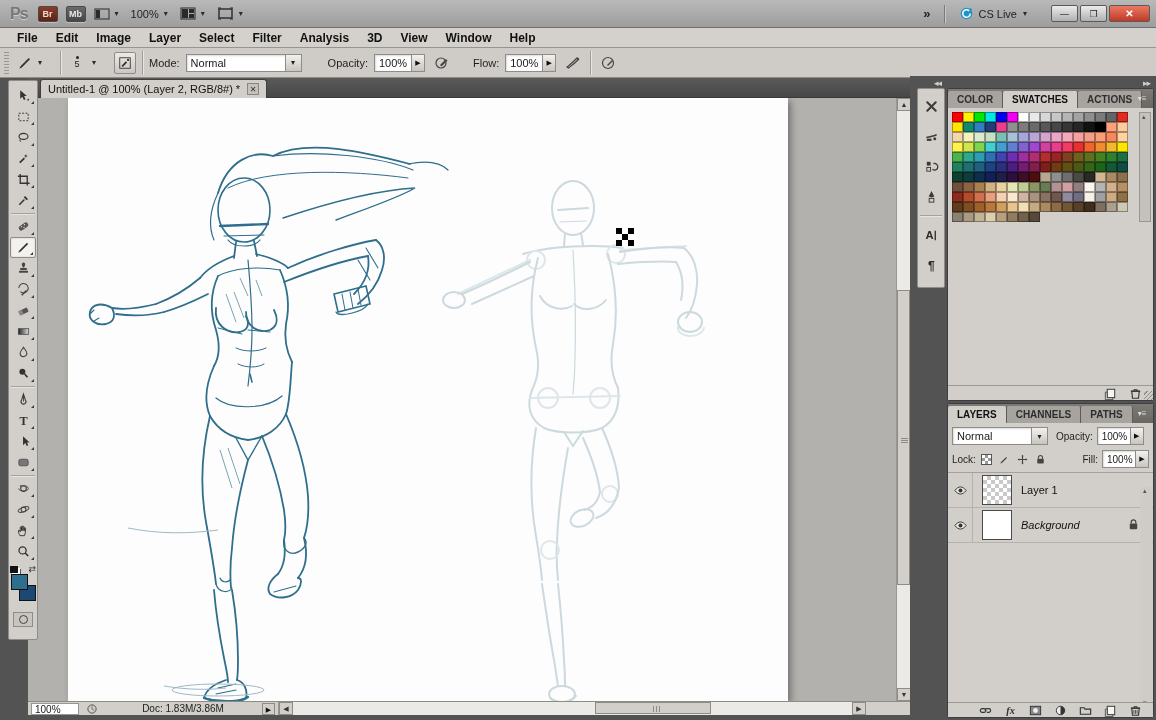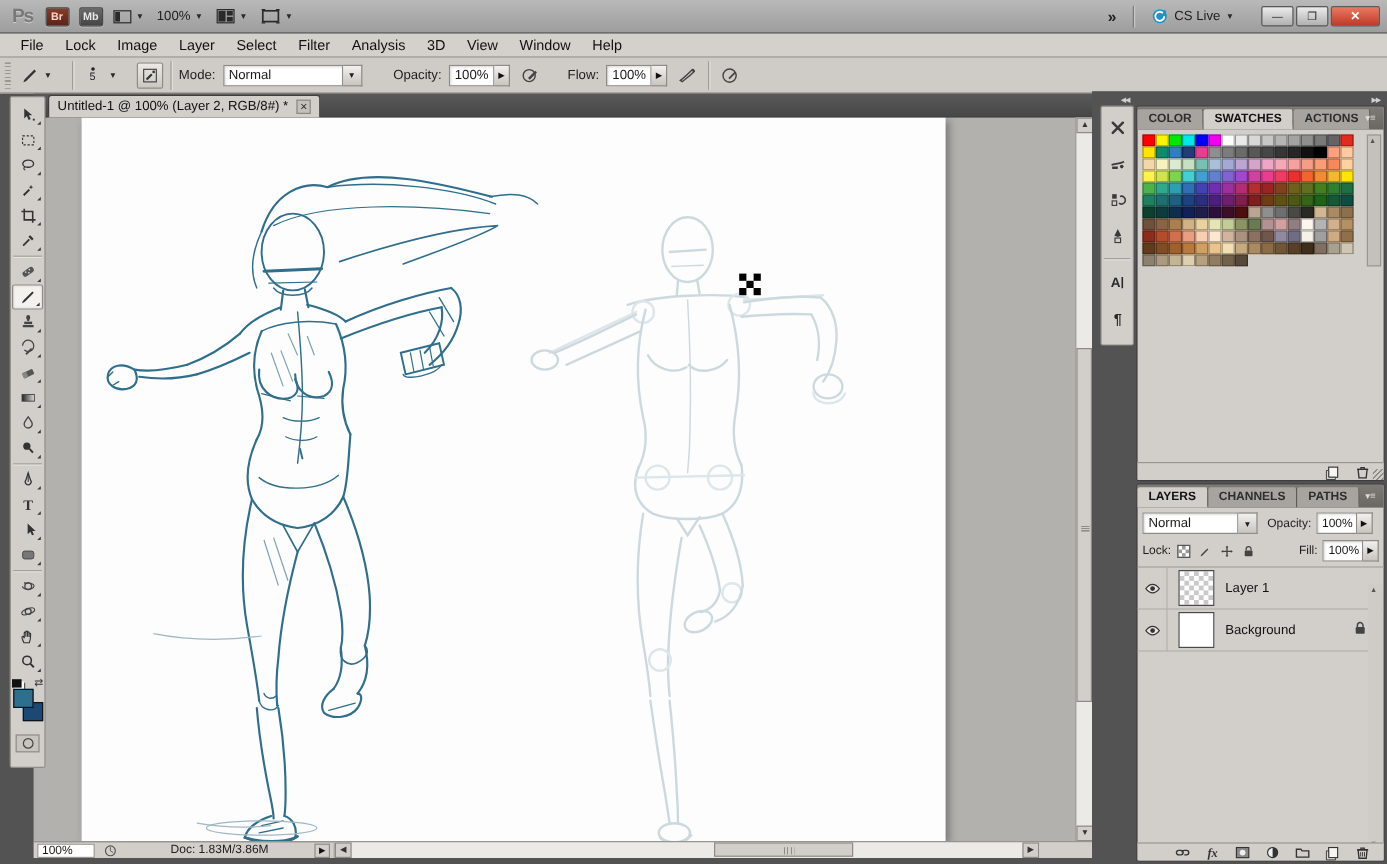--- a/index.html
+++ b/index.html
@@ -21,21 +21,21 @@
   .ws.active{background:linear-gradient(#585858,#3f3f3f);color:#f0f0f0;padding:4px 10px;border-radius:2px;border:1px solid #2e2e2e;box-shadow:inset 0 1px 2px rgba(0,0,0,.5);}
   .chev{font-size:13px;font-weight:bold;color:#1e1e1e;}
   .bar-sep{width:1px;height:18px;background:#7a7a7a;box-shadow:1px 0 0 #c8c8c8;}
   .cslive{display:flex;align-items:center;gap:4px;font-size:11px;color:#1e1e1e;}
   .winbtns{display:flex;gap:2px;margin-left:10px;}
   .winbtn{width:27px;height:17px;border:1px solid #5a5a5a;border-radius:2px;background:linear-gradient(#ececec,#b0b0b0);display:flex;align-items:center;justify-content:center;font-size:9px;color:#222;}
   .winbtn.close{width:41px;background:linear-gradient(#ea7a62,#c03a28);color:#fff;font-weight:bold;font-size:10px;}
 
   
   .menubar{position:absolute;left:0;top:28px;width:1156px;height:20px;background:#d4d1cc;border-bottom:1px solid #98958f;display:flex;align-items:center;padding-left:8px;}
-  .menu-item{padding:0 9px;font-size:12px;color:#111;}
+  .menu-item{padding:0 9px;font-size:12px;color:#111;font-weight:bold;}
 
   
   .optionsbar{position:absolute;left:0;top:48px;width:1156px;height:30px;background:#cfccc7;border-bottom:1px solid #8f8c87;display:flex;align-items:center;padding-left:4px;gap:6px;}
   .grip{width:5px;height:22px;background:repeating-linear-gradient(#9a9792 0 1px,transparent 1px 3px);margin-right:2px;}
   .opt-sep{width:1px;height:24px;background:#a09d98;box-shadow:1px 0 0 #e8e6e2;}
   .opt-label{font-size:11px;color:#1e1e1e;}
   .combo{height:18px;background:#fff;border:1px solid #8f8c87;box-shadow:inset 1px 1px 2px rgba(0,0,0,.15);display:flex;align-items:center;padding:0 4px;font-size:11px;}
   .combo-btn{width:16px;height:18px;background:linear-gradient(#f2f1ee,#c8c5c0);border:1px solid #8f8c87;border-left:none;display:flex;align-items:center;justify-content:center;font-size:8px;color:#222;}
   .spin-btn{width:13px;height:18px;background:linear-gradient(#f2f1ee,#c8c5c0);border:1px solid #8f8c87;border-left:none;display:flex;align-items:center;justify-content:center;font-size:7px;color:#111;}
   .num-field{width:38px;}
@@ -114,21 +114,21 @@
   .locks{display:flex;gap:5px;align-items:center;margin-right:auto;}
   .lock-ico{width:13px;height:13px;display:flex;align-items:center;justify-content:center;}
   .layerrow{height:35px;display:flex;align-items:center;border-bottom:1px solid #b5b2ad;position:relative;}
   .layerrow.selected{background:#aaa7a2;}
   .eyebox{width:25px;height:35px;border-right:1px solid #b5b2ad;display:flex;align-items:center;justify-content:center;}
   .thumb{width:30px;height:30px;border:1px solid #4a4a4a;margin:0 9px;background:#fff;}
   .thumb.checker{background-image:conic-gradient(#c9c9c9 25%,#fff 0 50%,#c9c9c9 0 75%,#fff 0);background-size:8px 8px;}
   .thumb.sel-border{box-shadow:0 0 0 1px #000;}
   .lname{font-size:11px;color:#111;}
   .lname.bold{font-weight:bold;}
-  .lname.italic{}
+  .lname.italic{font-style:italic;}
   .row-lock{margin-left:auto;margin-right:12px;}
   .lp-scroll{position:absolute;right:1px;top:83px;width:12px;height:220px;background:#cfccc7;}
   .lp-scroll:before{content:"▴";position:absolute;top:0;left:3px;font-size:7px;color:#555;}
   .lp-scroll:after{content:"▾";position:absolute;bottom:0;left:3px;font-size:7px;color:#555;}
 
   .checker-mini{background-image:conic-gradient(#999 25%,#fff 0 50%,#999 0 75%,#fff 0);background-size:6px 6px;width:11px;height:11px;border:1px solid #555;}
 </style>
 </head>
 <body>
 
@@ -176,21 +176,21 @@
       <span class="winbtns">
         <span class="winbtn">—</span>
         <span class="winbtn">❐</span>
         <span class="winbtn close">✕</span>
       </span>
     </div>
   </div>
 
   <div class="menubar" id="menubar">
       <span class="menu-item">File</span>
-      <span class="menu-item">Lock</span>
+      <span class="menu-item">Edit</span>
       <span class="menu-item">Image</span>
       <span class="menu-item">Layer</span>
       <span class="menu-item">Select</span>
       <span class="menu-item">Filter</span>
       <span class="menu-item">Analysis</span>
       <span class="menu-item">3D</span>
       <span class="menu-item">View</span>
       <span class="menu-item">Window</span>
       <span class="menu-item">Help</span>
     </div>

